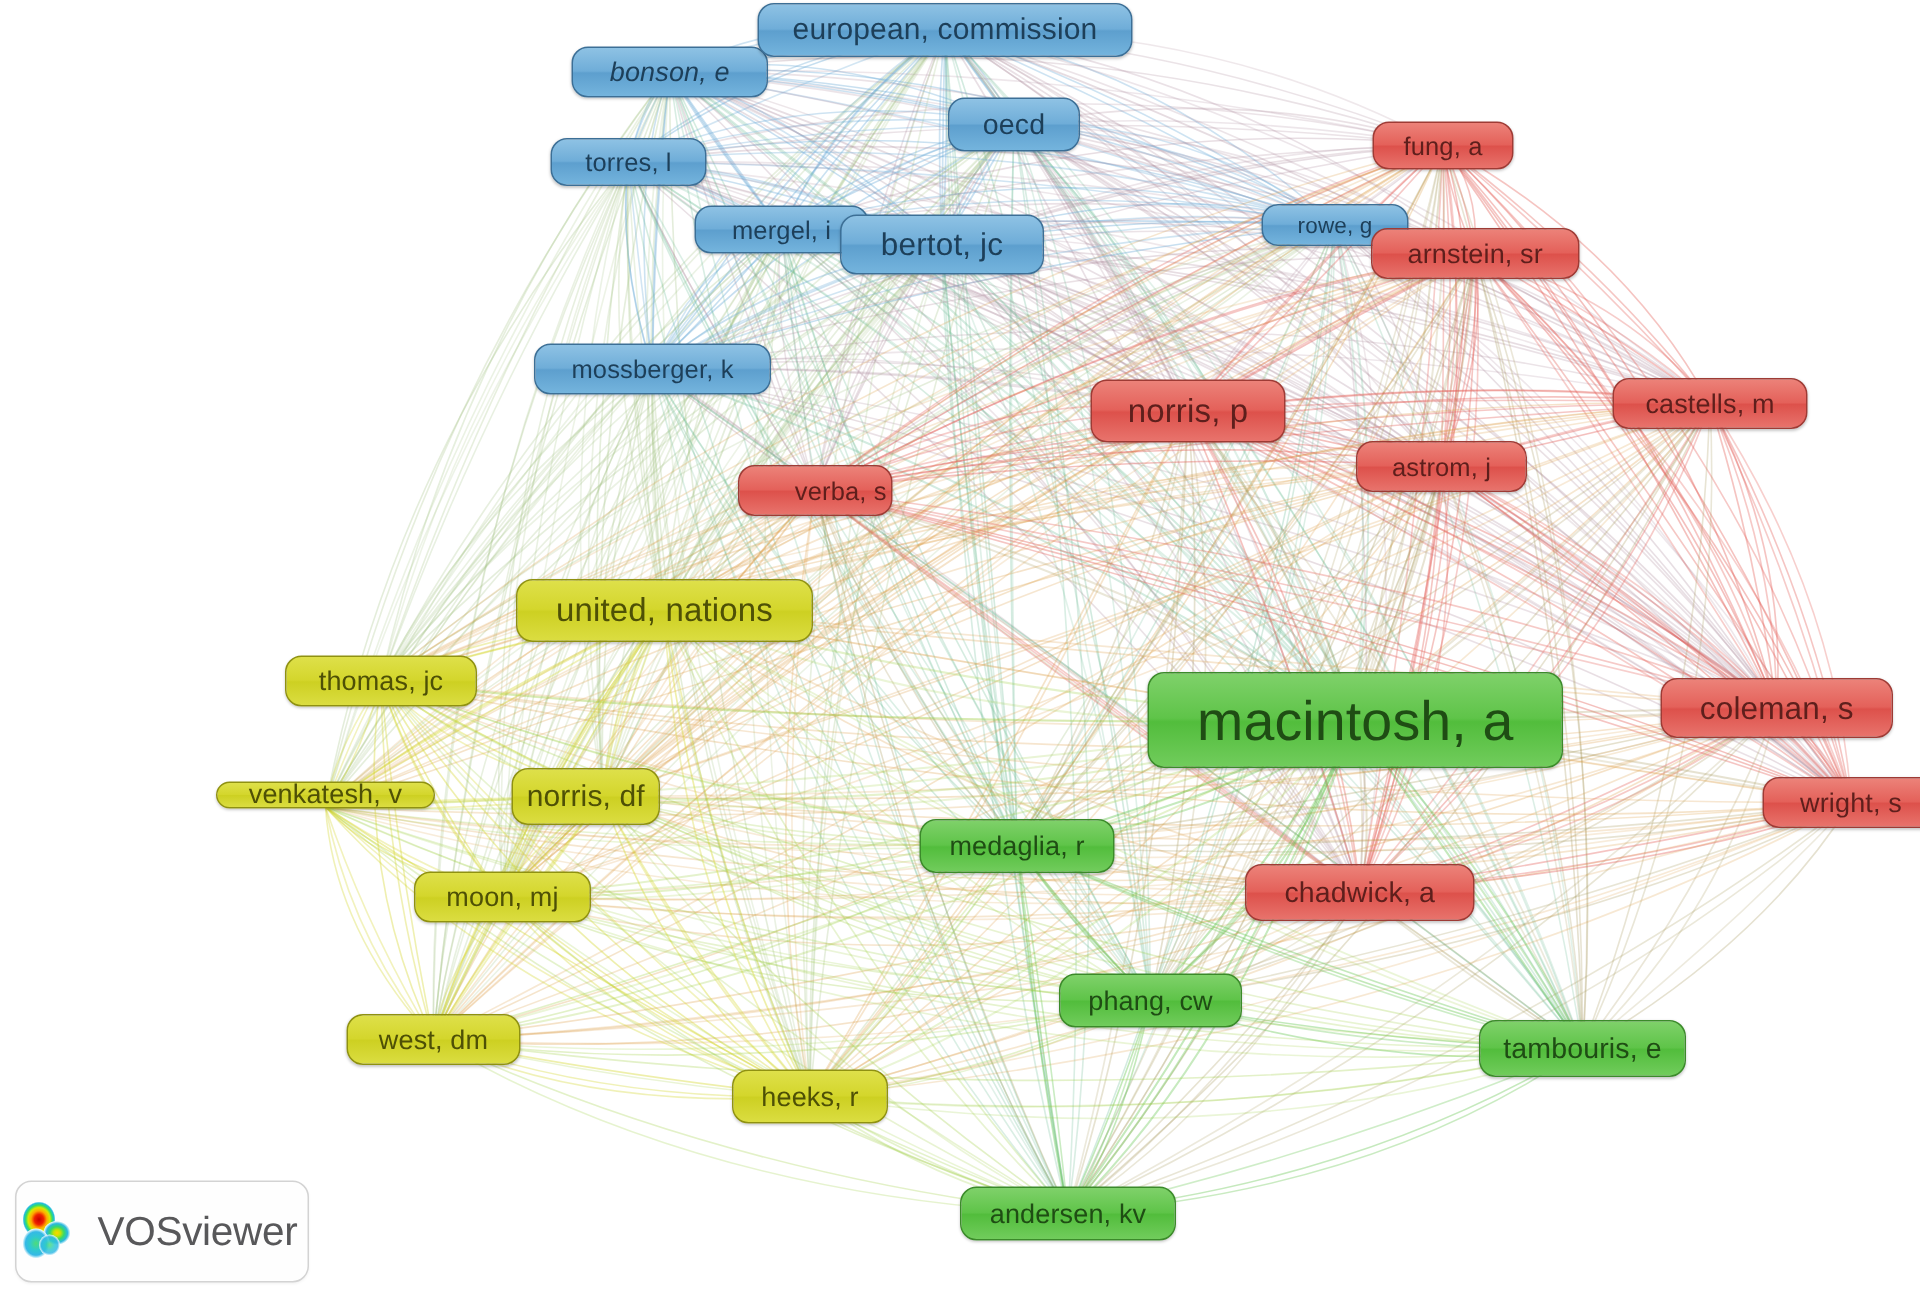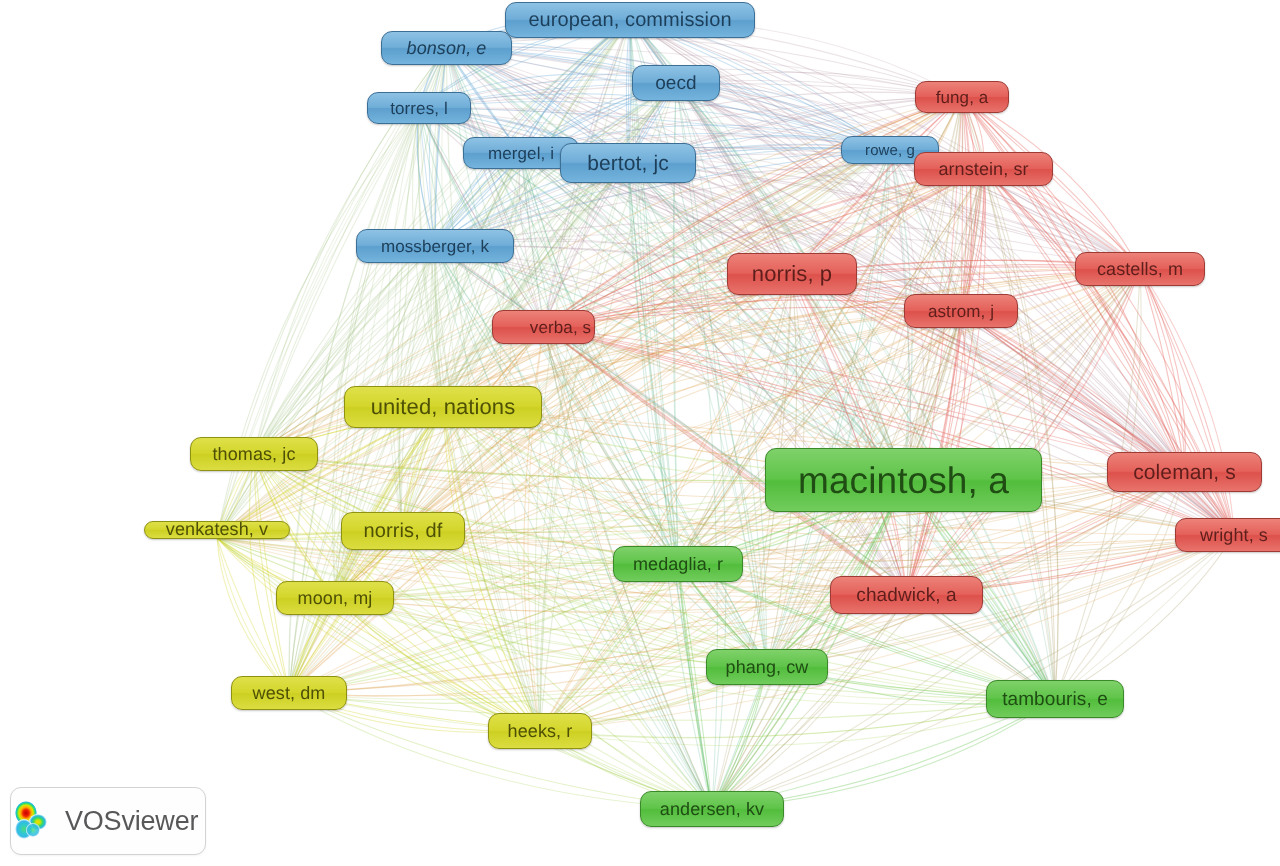--- a/index.html
+++ b/index.html
@@ -1081,21 +1081,21 @@
       </div>
       <div class="node c-green" style="left: 640px; top: 791px; width: 144px; height: 36px; font-size: 18px; z-index: 118;">
         <span class="lbl">andersen, kv</span>
       </div>
       <div class="node c-yellow" style="left: 344px; top: 386px; width: 198px; height: 42px; font-size: 22px; z-index: 122;">
         <span class="lbl">united, nations</span>
       </div>
       <div class="node c-yellow" style="left: 190px; top: 437px; width: 128px; height: 34px; font-size: 18px; z-index: 118;">
         <span class="lbl">thomas, jc</span>
       </div>
-      <div class="node c-yellow" style="left: 341px; top: 512px; width: 124px; height: 38px; font-size: 20px; z-index: 120;">
+      <div class="node c-yellow" style="left: 341px; top: 512px; width: 99px; height: 38px; font-size: 20px; z-index: 120;">
         <span class="lbl">norris, df</span>
       </div>
       <div class="node c-yellow" style="left: 144px; top: 521px; width: 146px; height: 18px; font-size: 18px; z-index: 118; align-items: flex-end;">
         <span class="lbl">venkatesh, v</span>
       </div>
       <div class="node c-yellow" style="left: 276px; top: 581px; width: 118px; height: 34px; font-size: 18px; z-index: 118;">
         <span class="lbl">moon, mj</span>
       </div>
       <div class="node c-yellow" style="left: 231px; top: 676px; width: 116px; height: 34px; font-size: 18px; z-index: 118;">
         <span class="lbl">west, dm</span>

